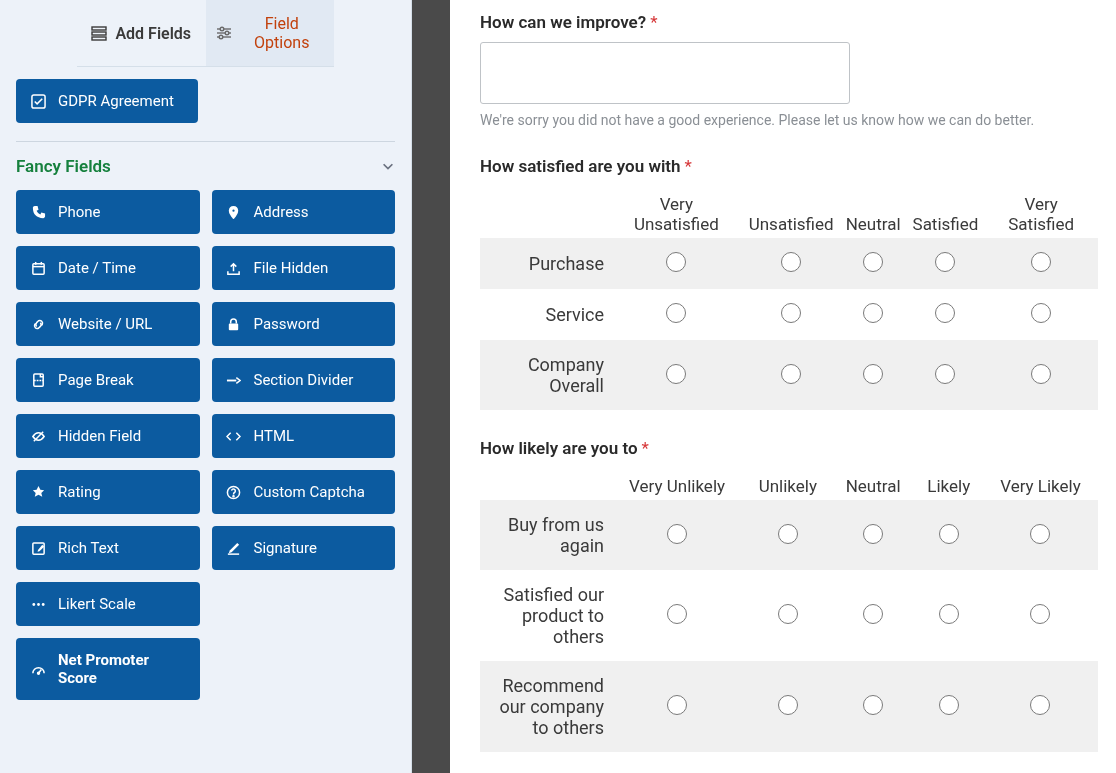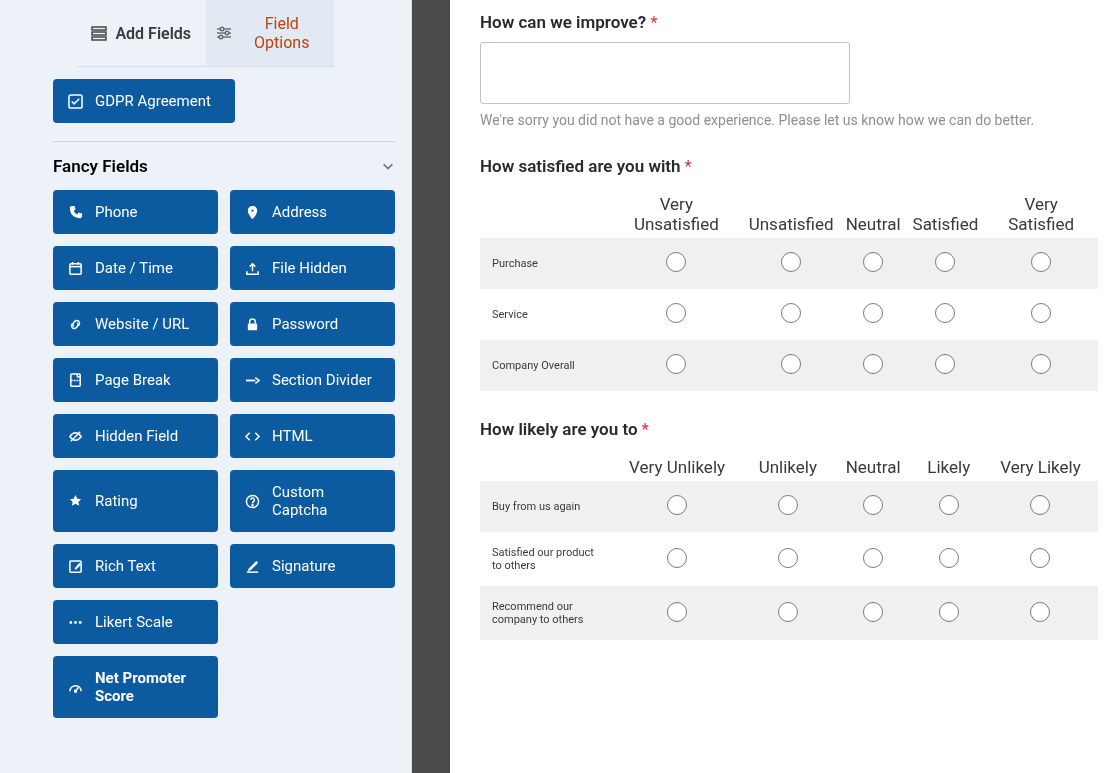--- a/index.html
+++ b/index.html
@@ -7,47 +7,47 @@
 .app { display: flex; height: 773px; width: 1116px; overflow: hidden; }
 
 
 .sidebar { width: 412px; background: #edf2f9; border-right: 1px solid #d5dfe9; display: flex; flex-direction: column; align-items: center; }
 .tabs { display: flex; border-bottom: 1px solid #d5dfe9; }
 .tab { flex: 1; padding: 14px 10px; text-align: center; font-size: 16px; color: #3a3a3a; cursor: pointer; display: flex; align-items: center; justify-content: center; gap: 8px; }
 .tab.active { background: #edf2f9; font-weight: 600; }
 .tab.inactive { background: #e1e9f3; color: #c2410c; }
 .tab-icon { width: 16px; height: 16px; display: inline-flex; align-items: center; justify-content: center; }
 
-.sidebar-body { padding: 12px 16px 20px 16px; overflow-y: auto; margin-left: 37px; }
+.sidebar-body { padding: 12px 16px 20px 16px; overflow-y: auto; }
 .field-btn { background: #0c5ba0; color: #fff; border-radius: 4px; padding: 13px 14px; display: flex; align-items: center; gap: 12px; cursor: pointer; font-size: 15px; }
 .field-btn .fi { width: 16px; height: 16px; display: inline-flex; align-items: center; justify-content: center; flex-shrink: 0; }
 .field-row1 { display: grid; grid-template-columns: 1fr; gap: 12px; margin-bottom: 18px; }
 .section-hr { border: none; border-top: 1px solid #cdd6e0; margin: 8px 0 14px 0; }
 .section-head { display: flex; justify-content: space-between; align-items: center; margin-bottom: 14px; cursor: pointer; }
-.section-title { font-size: 17px; font-weight: 600; color: #000000; }
+.section-title { font-size: 17px; font-weight: 600; color: #15803d; }
 .chevron { color: #6b7280; }
 .field-grid { display: grid; grid-template-columns: 1fr 1fr; gap: 12px; }
 .field-grid .single { grid-column: 1 / 2; font-weight: bold; }
 
 
 .divider { width: 38px; background: #4a4a4a; }
 
 
 .preview { flex: 1; background: #fff; padding: 12px 18px 30px 30px; overflow-y: auto; }
 .q-block { margin-bottom: 28px; }
 .q-label { font-size: 17px; font-weight: 600; color: #2a2a2a; margin-bottom: 10px; }
 .req { color: #d63638; margin-left: 4px; font-weight: 400; }
 .textarea-box { width: 370px; height: 62px; border: 1px solid #bfc3c7; border-radius: 3px; background: #fff; }
 .hint { color: #8a8f95; font-size: 14px; margin-top: 8px; }
 
 .likert { width: 100%; border-collapse: collapse; margin-top: 10px; }
 .likert th { font-weight: 400; font-size: 17px; color: #3a3a3a; padding: 8px 6px 4px 6px; text-align: center; vertical-align: bottom; }
 .likert th:first-child { width: 130px; }
 .likert td { padding: 14px 6px; text-align: center; vertical-align: middle; }
-.likert td:first-child { text-align: left; font-size: 11px; color: #3a3a3a; padding-left: 12px; }
+.likert td:first-child { text-align: right; font-size: 18px; color: #3a3a3a; padding-left: 12px; }
 .likert tbody tr:nth-child(odd) { background: #f0f0f0; }
 .radio { width: 20px; height: 20px; border: 1.5px solid #7a7a7a; border-radius: 50%; display: inline-block; background: #fff; cursor: pointer; }
 
 svg { display: block; }
 </style>
 </head>
 <body>
 
 <div class="app">
 

